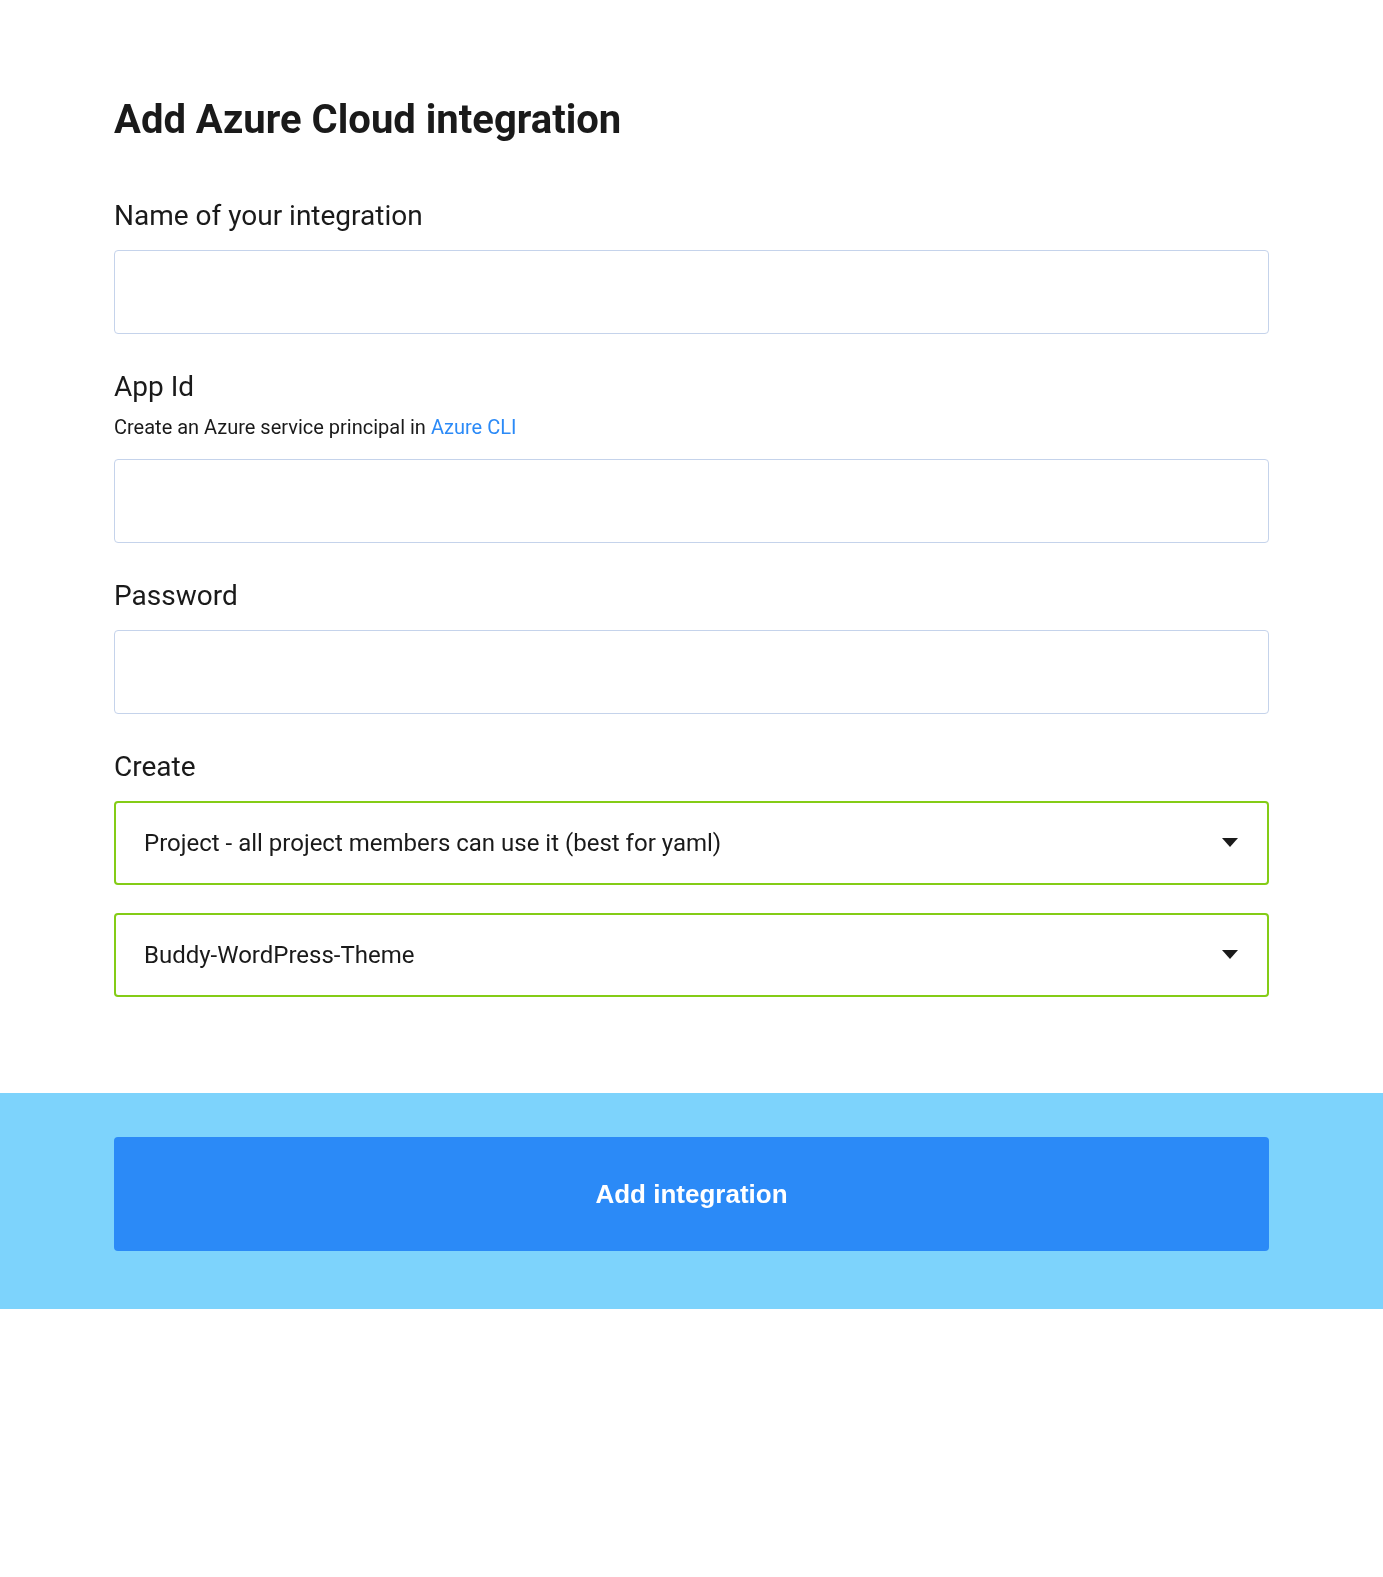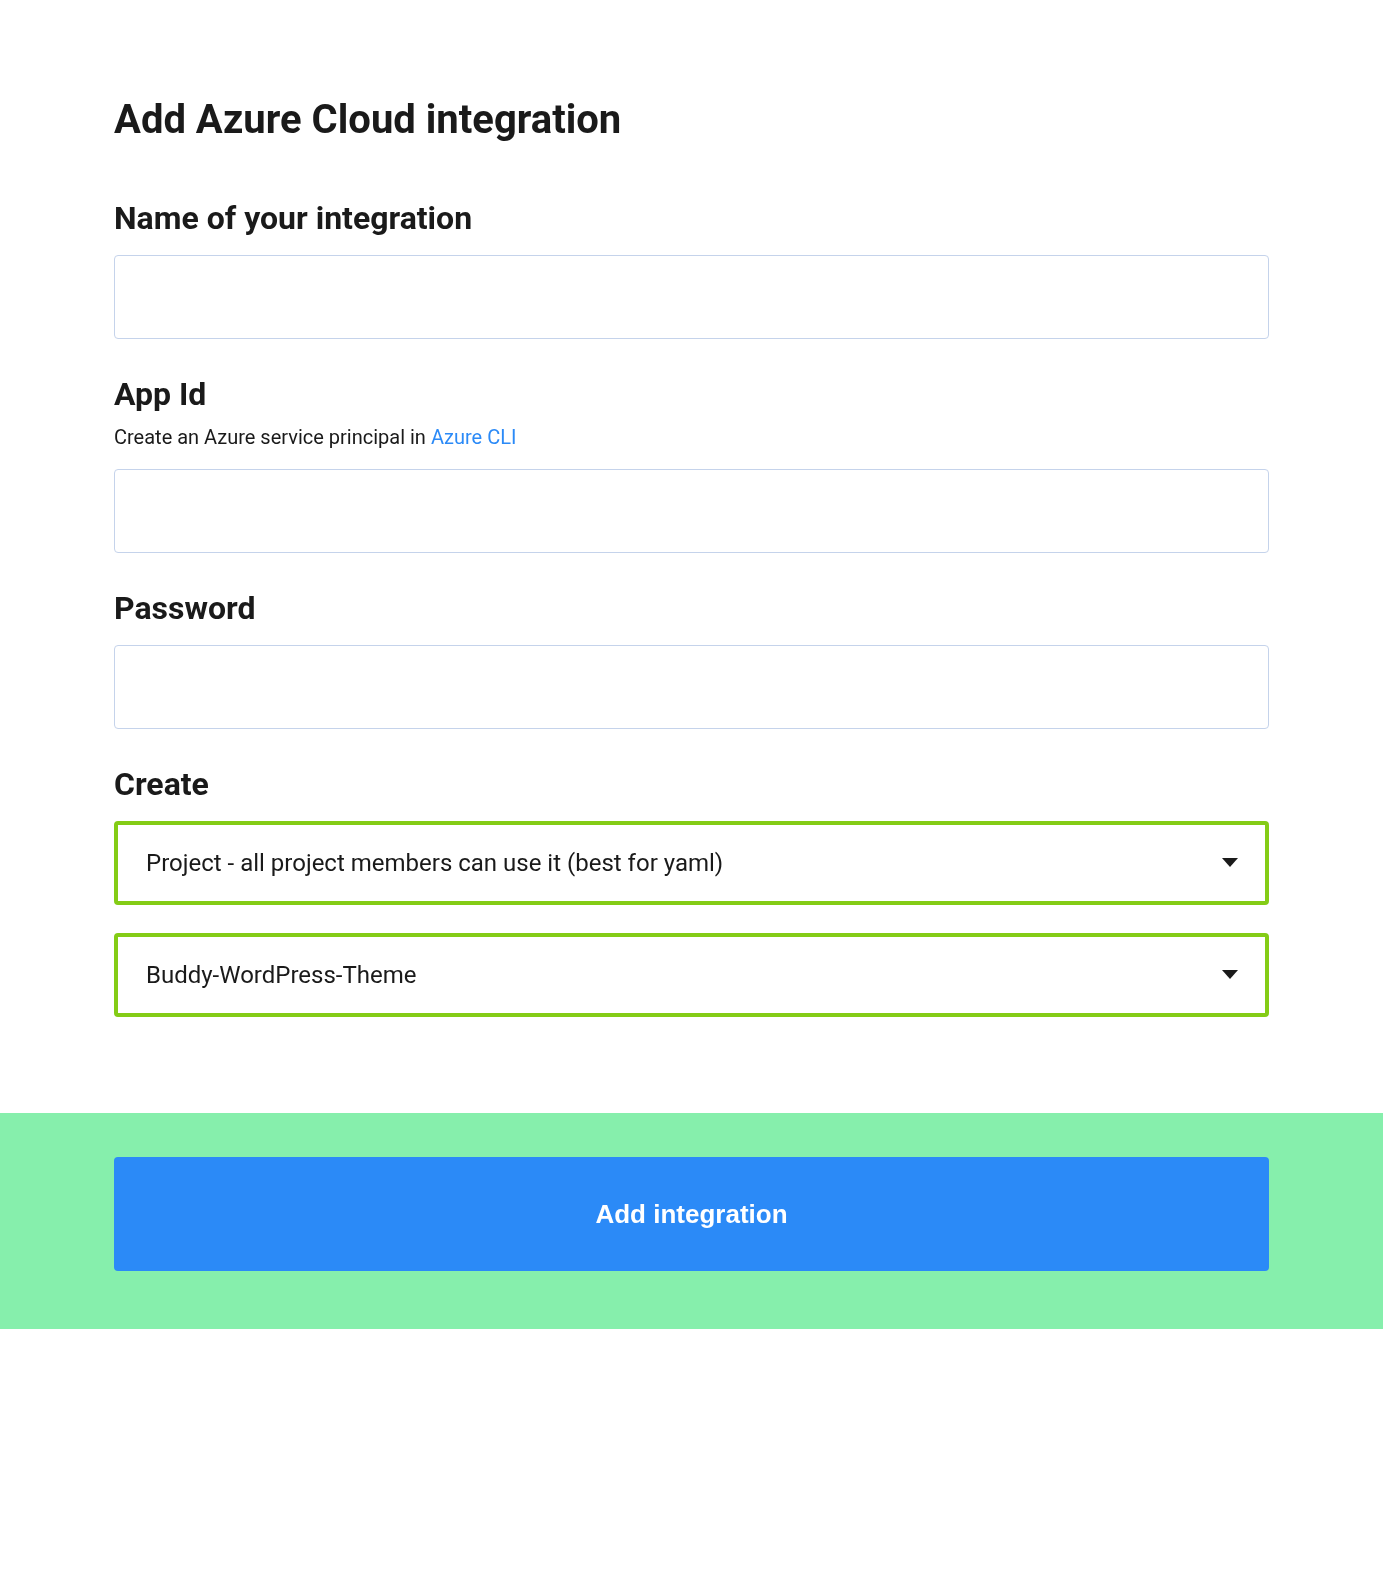--- a/index.html
+++ b/index.html
@@ -22,22 +22,22 @@
     h1 {
       font-size: 40px;
       font-weight: 700;
       color: #1a1a1a;
       margin-bottom: 56px;
     }
     .form-group {
       margin-bottom: 36px;
     }
     .field-label {
-      font-size: 32px;
-      font-weight: 700;
+      font-size: 28px;
+      font-weight: 400;
       color: #1a1a1a;
       display: block;
       margin-bottom: 18px;
     }
     .field-description {
       font-size: 20px;
       font-weight: 400;
       color: #1a1a1a;
       margin-top: -6px;
       margin-bottom: 20px;
@@ -58,21 +58,21 @@
       outline: none;
     }
     .select-wrapper {
       position: relative;
       width: 100%;
       margin-bottom: 28px;
     }
     .select-box {
       width: 100%;
       height: 84px;
-      border: 4px solid #84cc16;
+      border: 2px solid #84cc16;
       border-radius: 4px;
       font-size: 24px;
       padding: 0 60px 0 28px;
       background: #ffffff;
       color: #1a1a1a;
       display: flex;
       align-items: center;
       cursor: pointer;
     }
     .select-arrow {
@@ -81,21 +81,21 @@
       top: 50%;
       transform: translateY(-50%);
       pointer-events: none;
     }
     .select-arrow svg {
       width: 18px;
       height: 12px;
       display: block;
     }
     .footer-bar {
-      background: #86efac;
+      background: #7dd3fc;
       padding: 44px 114px 58px 114px;
     }
     .submit-button {
       width: 100%;
       height: 114px;
       background: #2b8af7;
       color: #ffffff;
       font-size: 26px;
       font-weight: 600;
       border: none;

